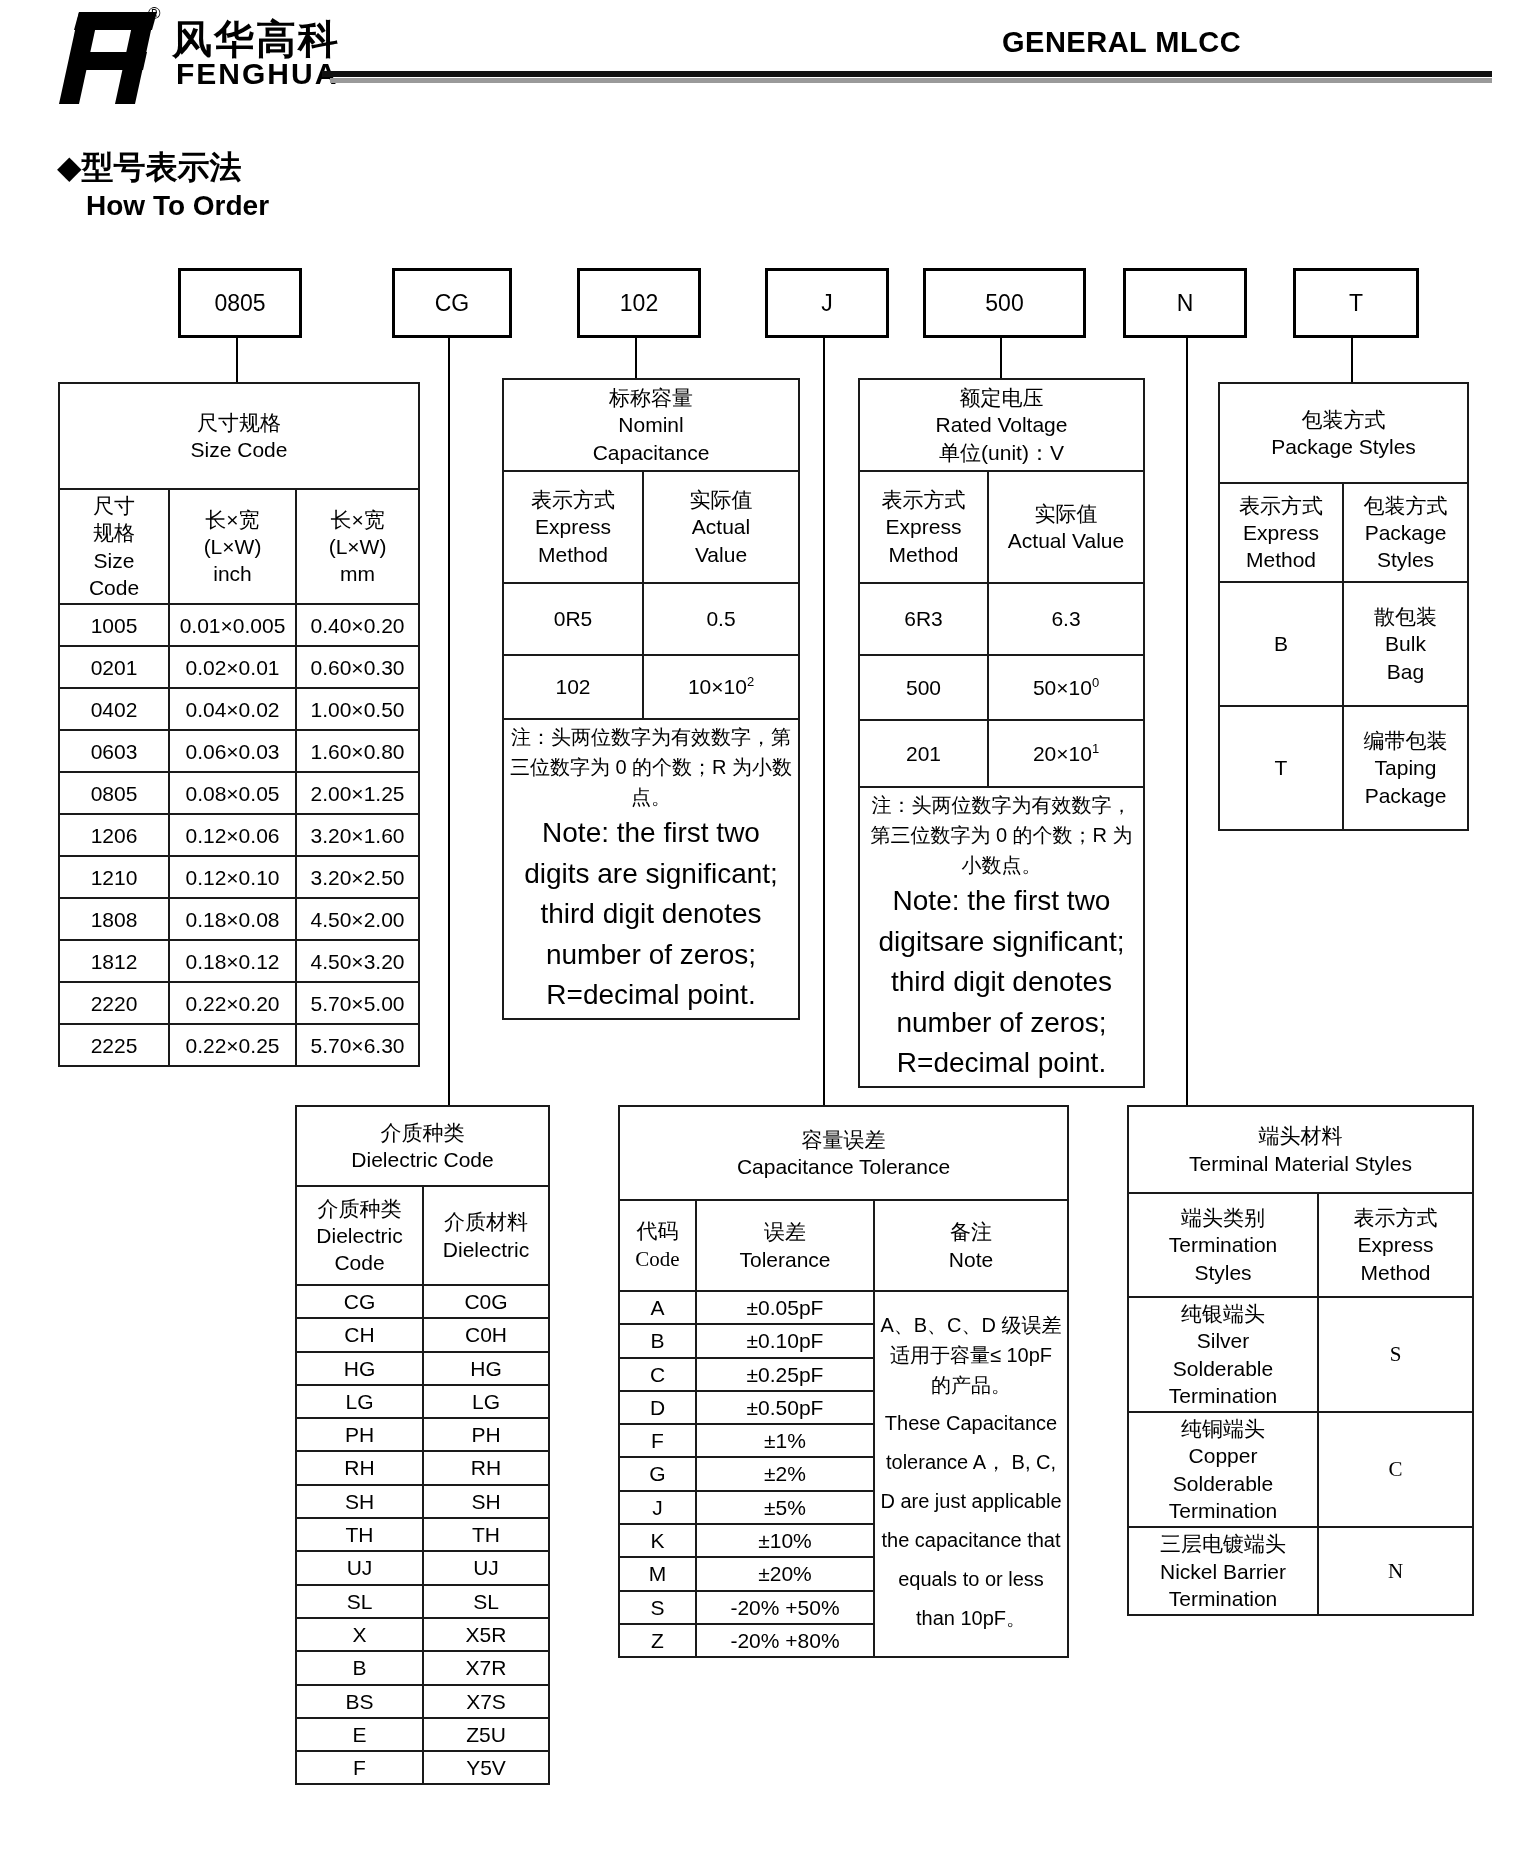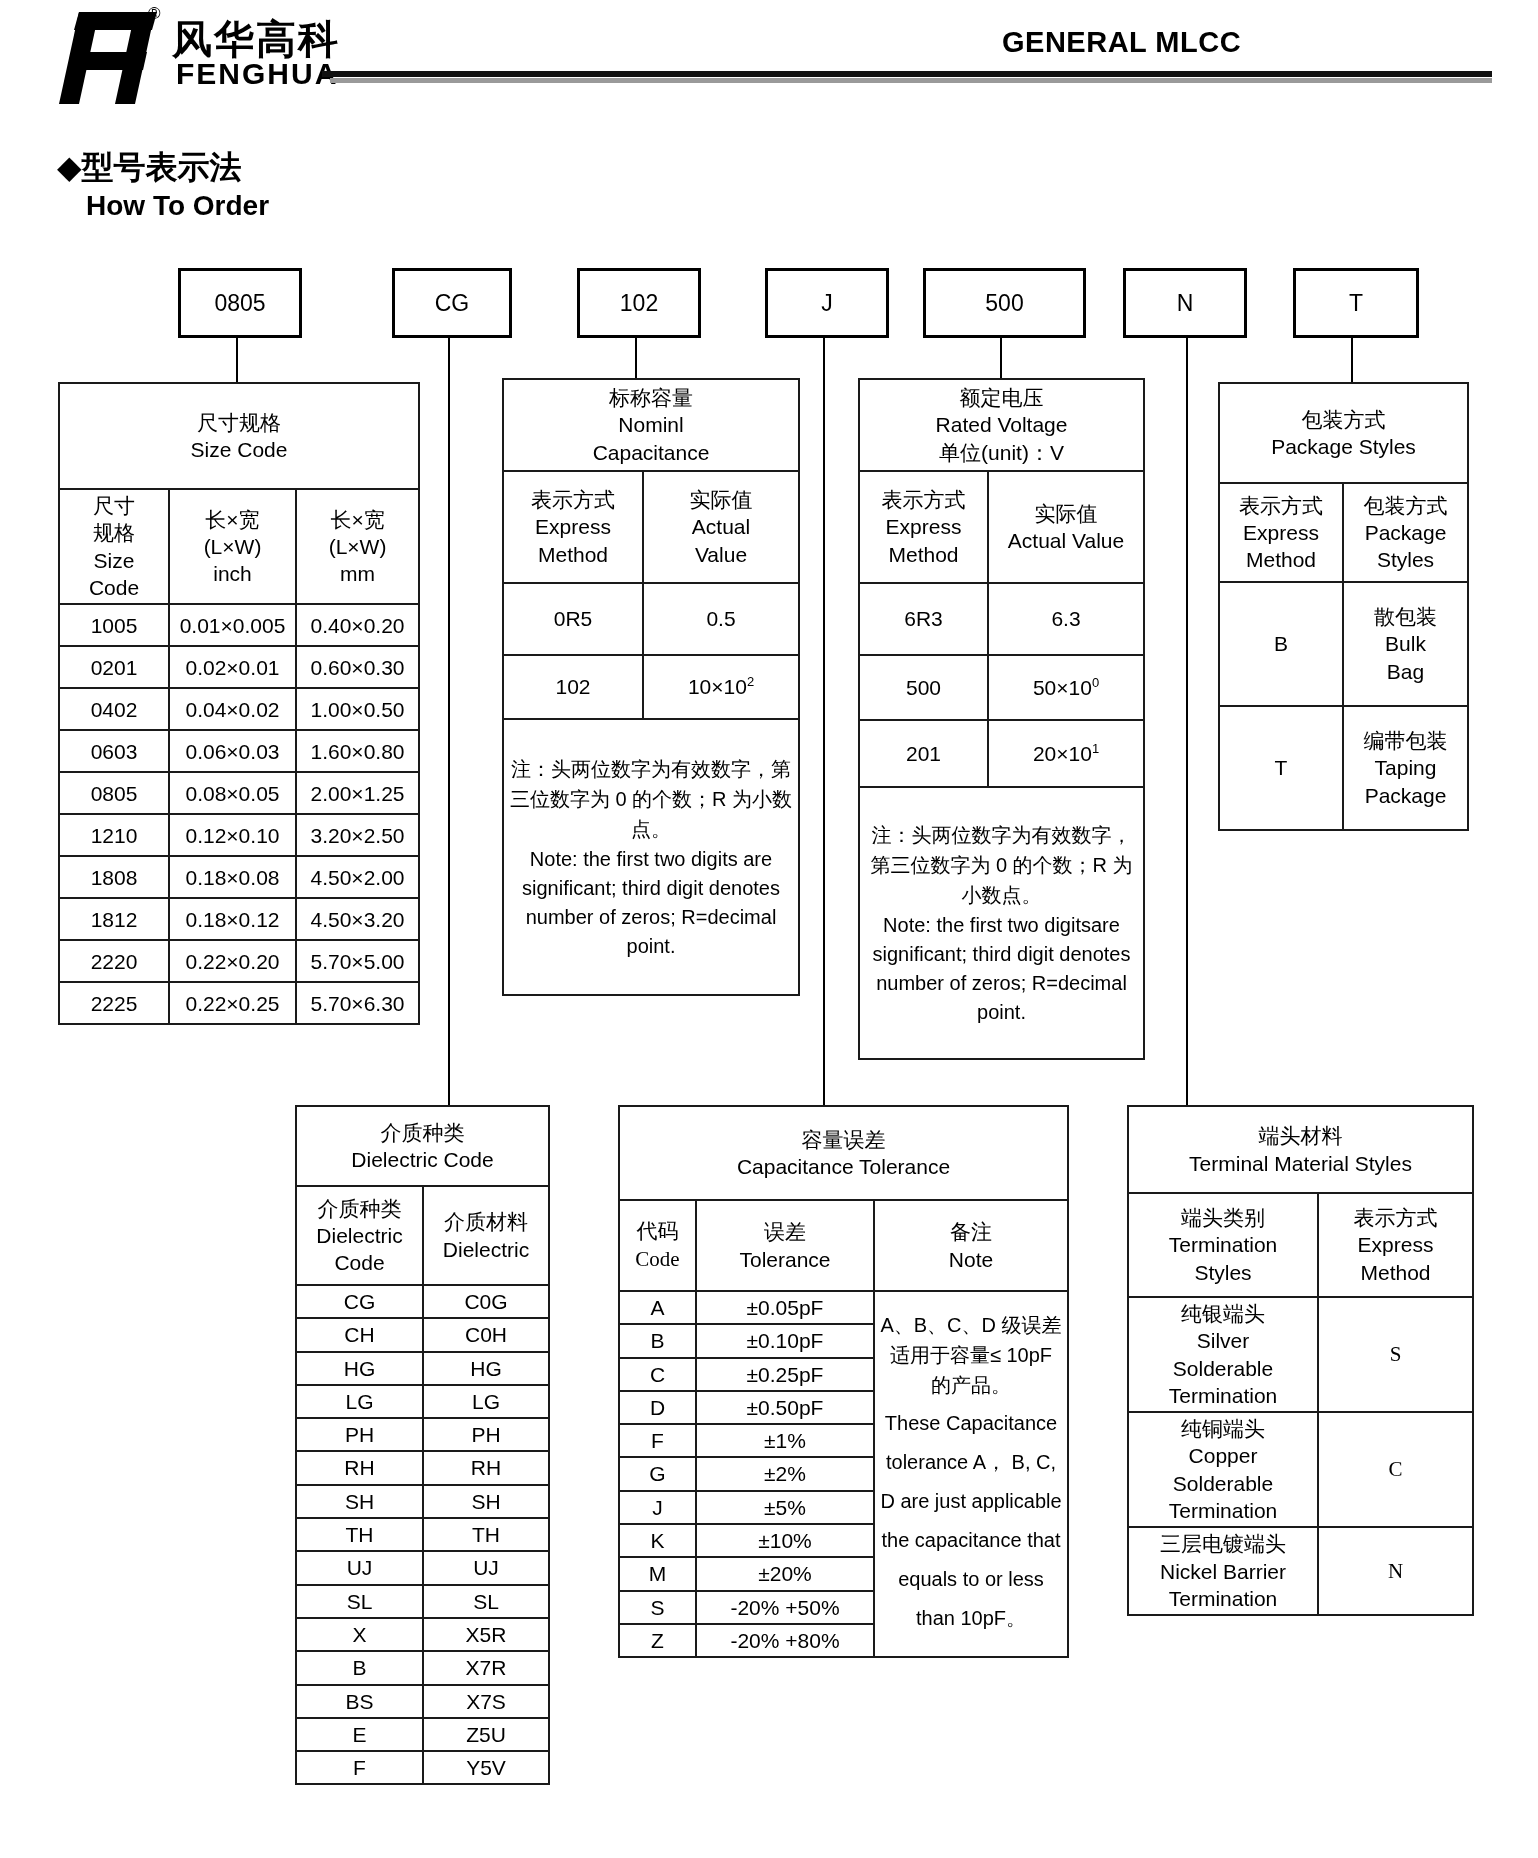--- a/index.html
+++ b/index.html
@@ -38,21 +38,21 @@
   table.t { position:absolute; border-collapse:collapse; table-layout:fixed; background:#fff; }
   table.t td {
     border:2.5px solid #1a1a1a; text-align:center; vertical-align:middle;
     padding:2px 3px; font-size:21px; line-height:1.3; overflow:hidden;
   }
   table.t { border:1px solid #1a1a1a; }
   td.title { font-size:22px; line-height:1.5; }
   td.left { text-align:left; padding-left:7px; }
   td.notecell { text-align:left; vertical-align:top; padding:8px 9px; }
   .note-cn { font-size:20px; line-height:1.5; }
-  .note-en { font-size:20px; line-height:1.45; margin-top:1px; }
+  .note-en { font-size:28px; line-height:1.45; margin-top:1px; }
   .bignote-en { font-size:20px; line-height:1.95; margin-top:4px; }
   sup.sup { font-size:13px; }
 </style>
 </head>
 <body>
 
 <div id="page">
 
   <div class="abs" style="left:55px; top:8px; width:105px; height:100px;">
     <svg width="105" height="100" viewBox="0 0 105 100">
@@ -130,20 +130,25 @@
           <td>0603</td>
           <td>0.06×0.03</td>
           <td>1.60×0.80</td>
         </tr>
     <tr style="height:42px">
           <td>0805</td>
           <td>0.08×0.05</td>
           <td>2.00×1.25</td>
         </tr>
     <tr style="height:42px">
+          <td>1206</td>
+          <td>0.12×0.06</td>
+          <td>3.20×1.60</td>
+        </tr>
+    <tr style="height:42px">
           <td>1210</td>
           <td>0.12×0.10</td>
           <td>3.20×2.50</td>
         </tr>
     <tr style="height:42px">
           <td>1808</td>
           <td>0.18×0.08</td>
           <td>4.50×2.00</td>
         </tr>
     <tr style="height:42px">

